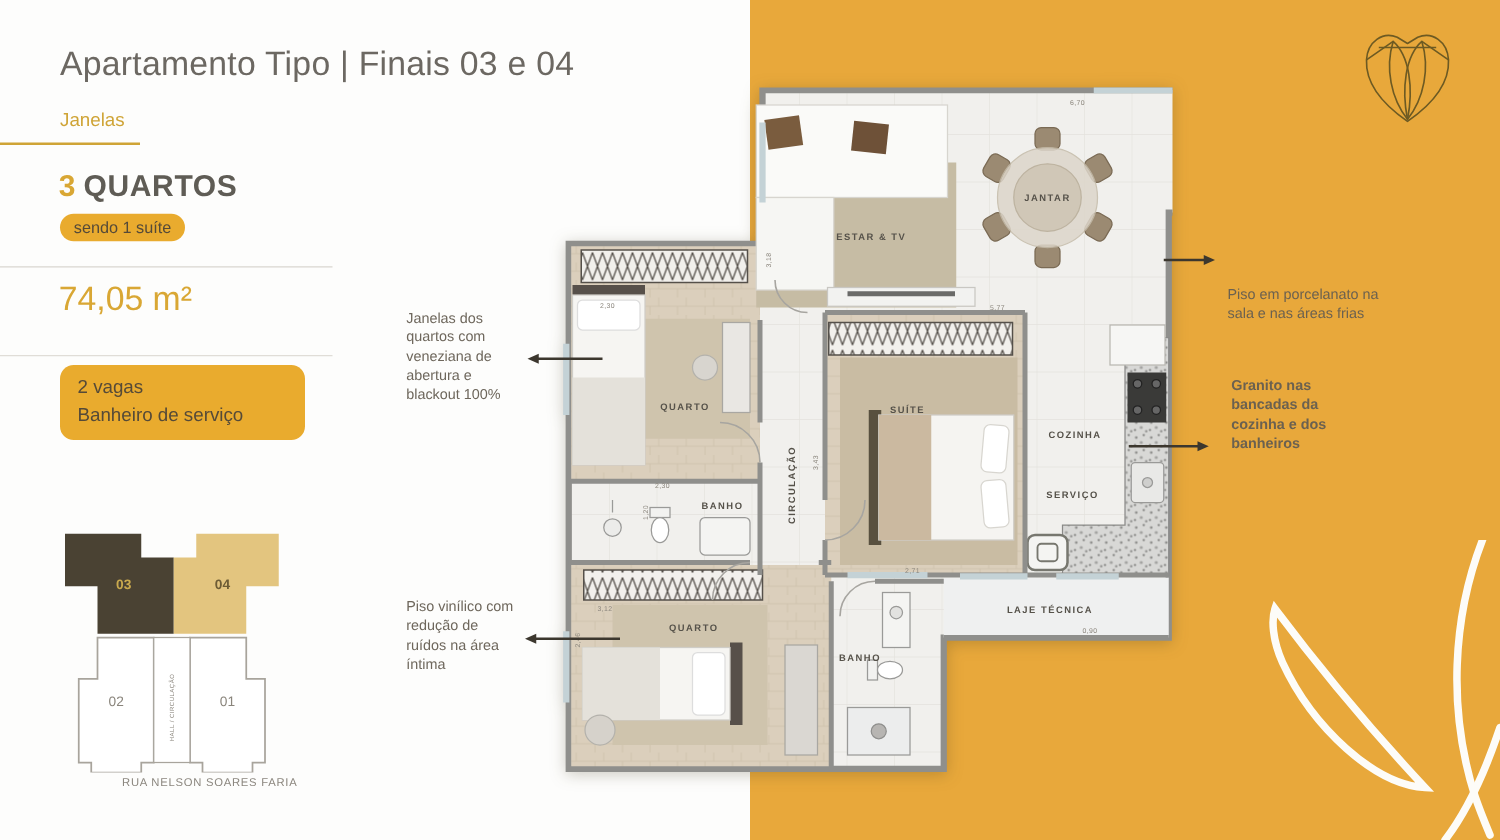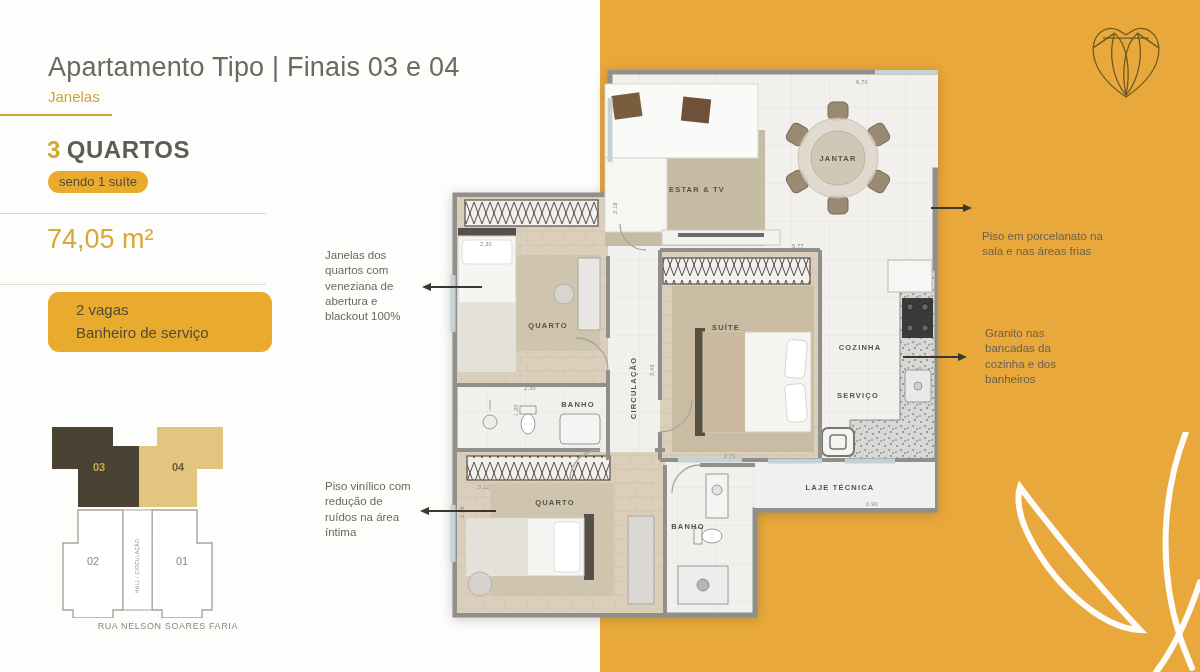--- a/index.html
+++ b/index.html
@@ -9,21 +9,21 @@
     font-family:"Liberation Sans", sans-serif;
     -webkit-font-smoothing:antialiased;
   }
   .yellow-panel{
     position:absolute;left:600px;top:0;width:600px;height:672px;
     background:var(--accent-yellow,#e8a83b);
   }
   
   .page-title{
     position:absolute;left:48px;top:36px;
-    font-size:27px;color:var(--title-gray,#6c6862);letter-spacing:.2px;margin-top:16px;
+    font-size:27px;color:var(--title-gray,#6c6862);letter-spacing:.2px;
   }
   .subtitle{
     position:absolute;left:48px;top:88px;
     font-size:15px;color:var(--accent-text,#cfa436);
   }
   .subtitle-rule{
     position:absolute;left:0;top:114px;width:112px;height:2px;
     background:var(--accent-text,#cfa436);
   }
   .rooms-line{
@@ -43,38 +43,38 @@
     position:absolute;left:0;height:1px;background:#d9d6d0;
   }
   .rule-1{top:213px;width:266px;}
   .rule-2{top:284px;width:266px;background:#e0ddd7;}
   .area-value{
     position:absolute;left:47px;top:224px;
     font-size:27px;color:var(--accent-text2,#d9a734);
   }
   .badge-features{
     left:48px;top:292px;font-size:15px;line-height:1.5;
-    padding:7px 28px 8px;white-space:pre-line;min-width:168px;
+    padding:7px 14px 8px;white-space:pre-line;min-width:168px;
   }
   
   .key-plan{position:absolute;left:35px;top:413px;width:205px;height:205px;}
   .street-label{
     position:absolute;left:38px;top:621px;width:200px;text-align:right;
     font-size:9px;letter-spacing:.6px;color:#8b867e;
   }
   
   .note{
     position:absolute;font-size:11.5px;line-height:1.33;
     white-space:pre-line;color:#6e675c;
   }
   .note-right{color:#6b6150;}
   .note-windows{left:325px;top:248px;width:110px;}
   .note-vinyl{left:325px;top:479px;width:120px;}
   .note-porcelain{left:982px;top:191px;width:150px;margin-top:38px;}
-  .note-granite{left:985px;top:326px;width:120px;}
+  .note-granite{left:985px;top:302px;width:120px;font-weight:bold;}
   .arrow{position:absolute;height:2px;background:#3c372e;z-index:6;}
   .arrow.head-left::before{
     content:'';position:absolute;left:-8px;top:-3px;
     border-right:9px solid #3c372e;border-top:4px solid transparent;border-bottom:4px solid transparent;
   }
   .arrow.head-right::after{
     content:'';position:absolute;right:-8px;top:-3px;
     border-left:9px solid #3c372e;border-top:4px solid transparent;border-bottom:4px solid transparent;
   }
   .arrow-windows{left:430px;top:286px;width:52px;}

